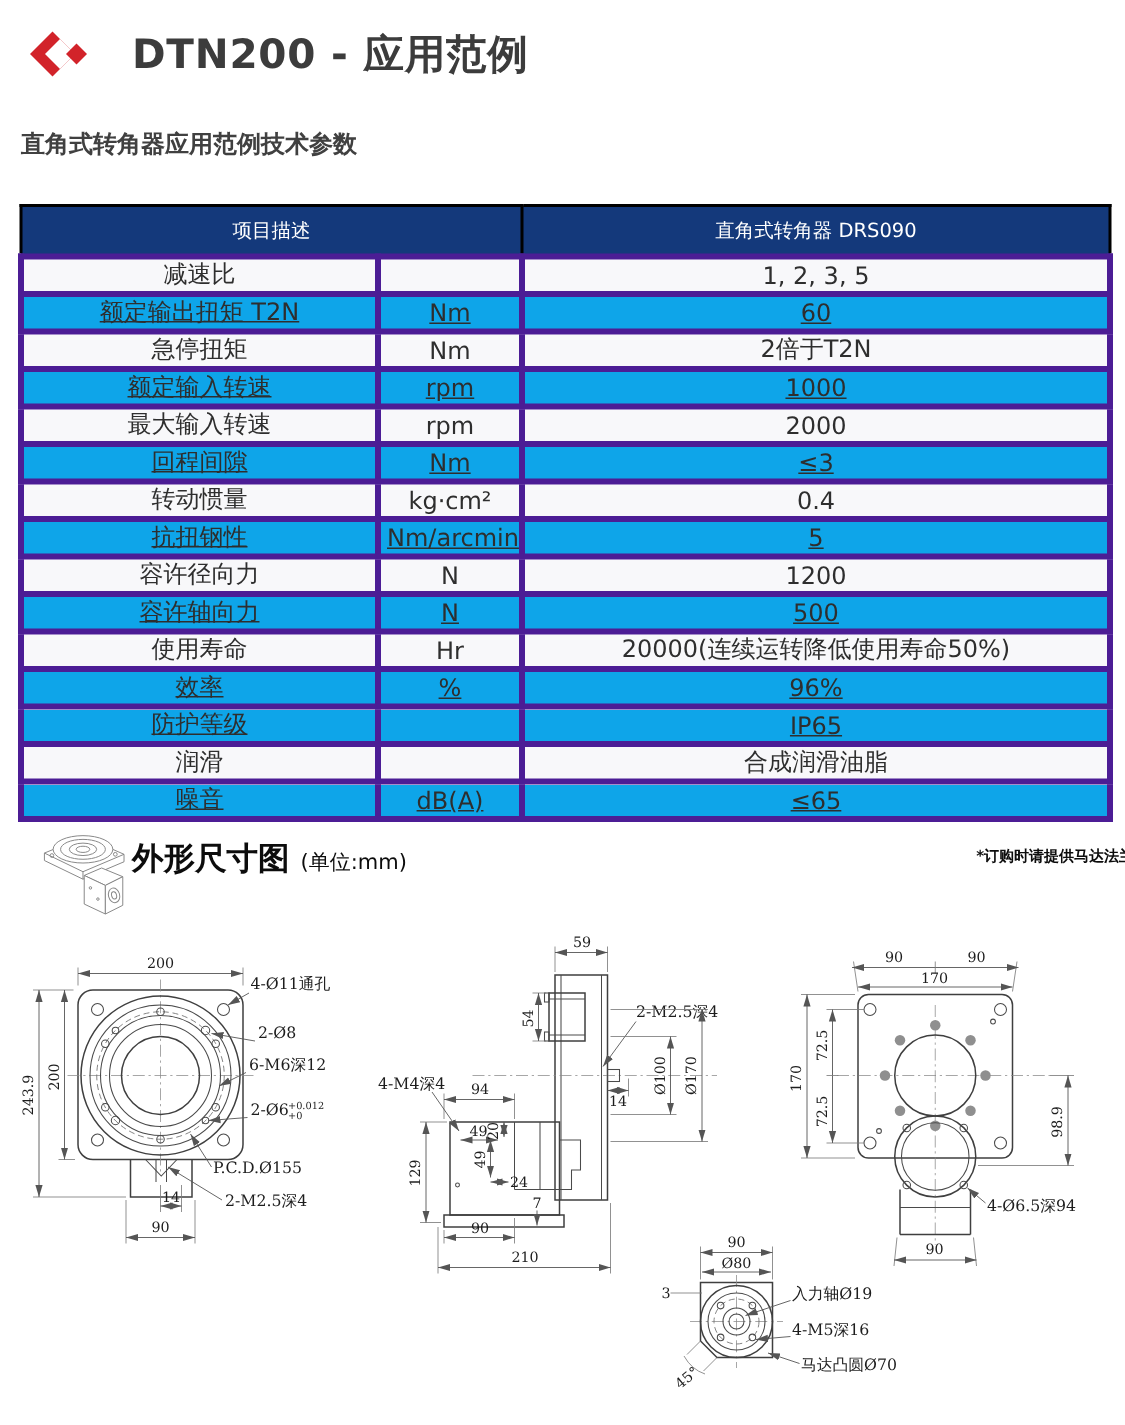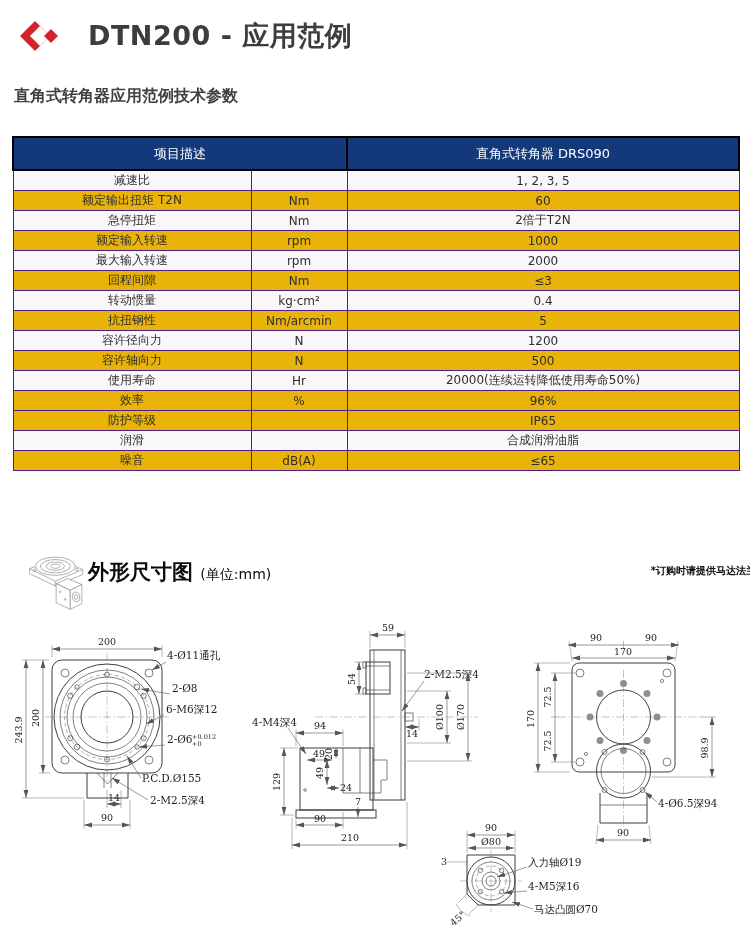--- a/index.html
+++ b/index.html
@@ -9,24 +9,24 @@
   
   .doc-header{position:absolute;top:16px;left:18px;display:flex;align-items:center;gap:28px;}
   .doc-title{font-size:27px;font-weight:bold;color:#3c3c3c;letter-spacing:0.5px;}
 
   .section1-title{position:absolute;top:86px;left:14px;font-size:16px;font-weight:bold;color:#404040;}
 
   
   table.spec{position:absolute;top:136px;left:12px;width:726px;border-collapse:collapse;table-layout:fixed;}
   table.spec th{background:#14397b;color:#ffffff;font-size:13px;font-weight:normal;height:29px;
                 border:2px solid #000000;}
-  table.spec td{font-size:12px;color:#2e2e2e;text-align:center;height:19px;padding:0 4px;
-                border:1px solid #4c1d95;white-space:nowrap;overflow:hidden;}
+  table.spec td{font-size:16px;color:#2e2e2e;text-align:center;height:19px;padding:0 4px;
+                border:4px solid #4c1d95;white-space:nowrap;overflow:hidden;}
   table.spec tr.r-odd td{background:#f8f8fa;}
-  table.spec tr.r-even td{background:#eab308;}
+  table.spec tr.r-even td{background:#0ea5e9;text-decoration:underline;}
 
   
   .dim-header{position:absolute;top:536px;left:0;width:750px;height:84px;padding-left:38px;}
   .iso-icon{position:absolute;left:18px;top:0px;}
   .dim-title{position:absolute;left:88px;top:22px;font-size:21px;font-weight:bold;color:#0c0c0c;}
   .dim-unit{font-size:14px;font-weight:normal;}
   .order-note{position:absolute;right:12px;top:28px;font-size:10px;font-weight:600;color:#0c0c0c;}
 
   
   svg.drawings{position:absolute;top:620px;left:0;}

